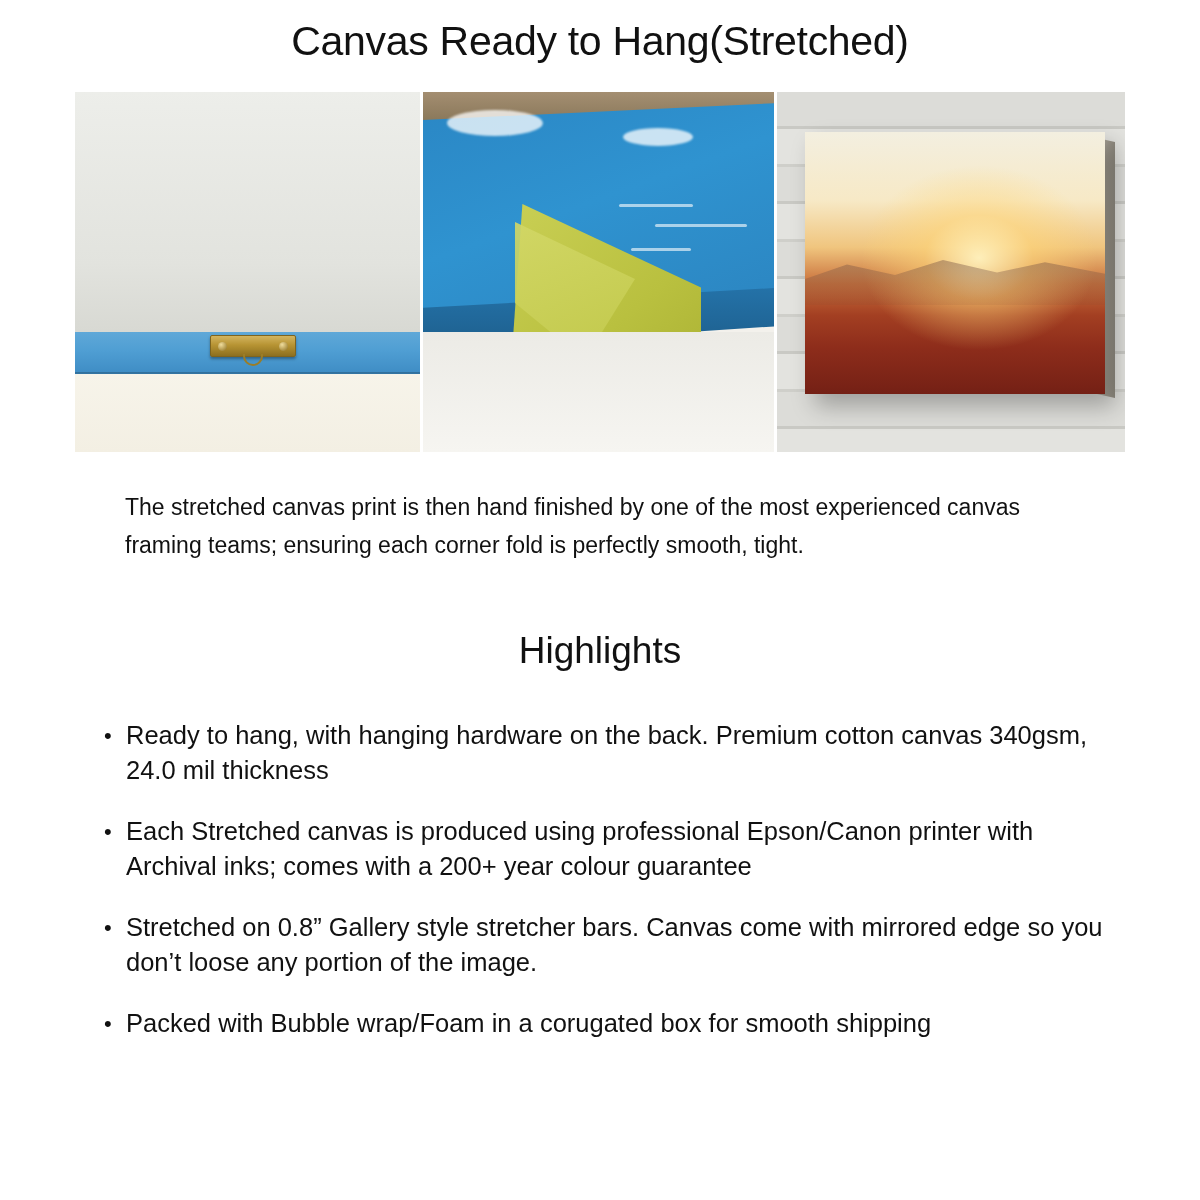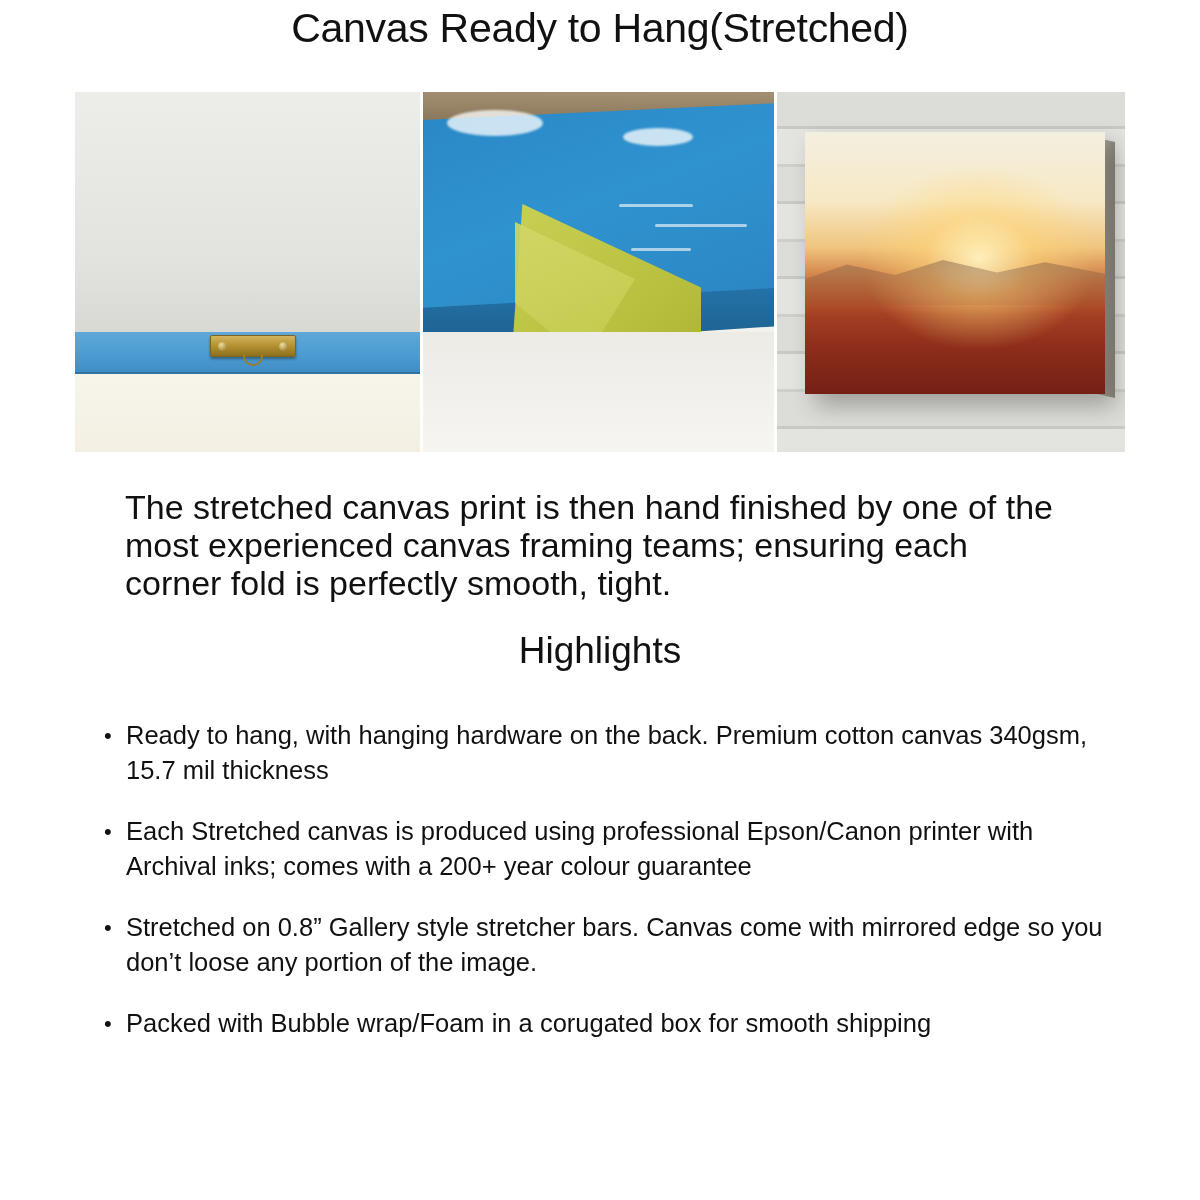--- a/index.html
+++ b/index.html
@@ -18,21 +18,21 @@
   .page {
     position: relative;
     width: 1200px;
     height: 1200px;
   }
   .title {
     text-align: center;
     font-size: 41px;
     font-weight: 400;
     letter-spacing: -0.3px;
-    padding-top: 5px;
+    padding-top: 18px;
     color: #111;
   }
   .gallery {
     position: absolute;
     top: 92px;
     left: 75px;
     width: 1050px;
     height: 360px;
     display: flex;
     gap: 3px;
@@ -168,21 +168,21 @@
     background: linear-gradient(90deg,#b8b2a6 0%, #8e897e 100%);
     transform: skewY(12deg);
   }
 
   
   .para {
     position: absolute;
     left: 125px;
     top: 488px;
     width: 940px;
-    font-size: 34px;
+    font-size: 23px;
     line-height: 38px;
     color: #111;
   }
   .highlights {
     position: absolute;
     top: 630px;
     left: 0;
     width: 1200px;
     text-align: center;
     font-size: 37px;
@@ -263,21 +263,21 @@
 
   </div>
 
   <div class="para">The stretched canvas print is then hand finished by one of the most experienced canvas framing teams; ensuring each corner fold is perfectly smooth, tight.</div>
 
   <div class="highlights">Highlights</div>
 
   <div class="bullets">
     <div class="bullet">
       <span class="dot">•</span>
-      <span class="txt">Ready to hang,  with hanging hardware on the back.  Premium cotton canvas 340gsm, 15.7 mil thickness</span>
+      <span class="txt">Ready to hang,  with hanging hardware on the back.  Premium cotton canvas 340gsm, 24.0 mil thickness</span>
     </div>
     <div class="bullet">
       <span class="dot">•</span>
       <span class="txt">Each Stretched canvas is produced using professional Epson/Canon printer with Archival inks; comes with a 200+ year colour guarantee</span>
     </div>
     <div class="bullet">
       <span class="dot">•</span>
       <span class="txt">Stretched on 0.8” Gallery style stretcher bars. Canvas come with mirrored edge so you don’t loose any portion of the image.</span>
     </div>
     <div class="bullet">

